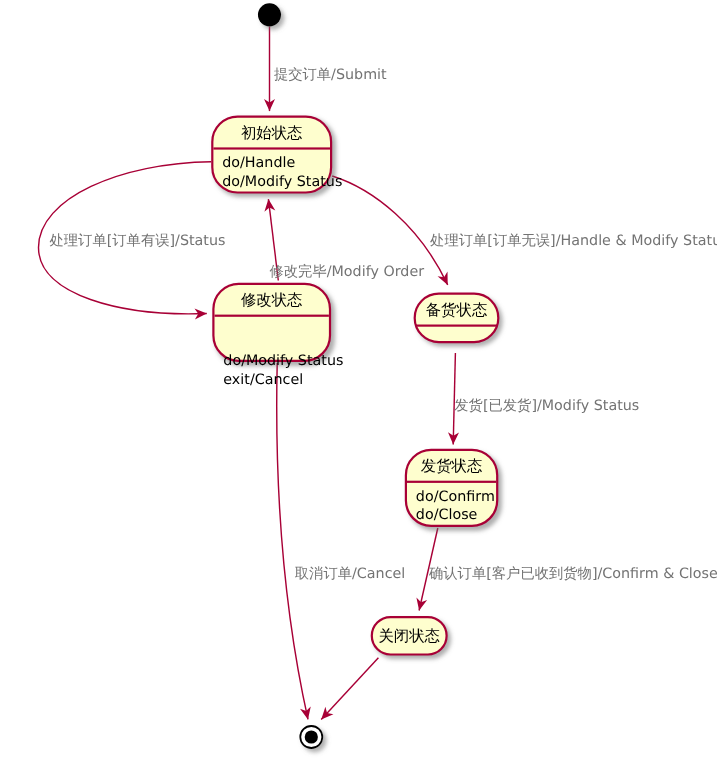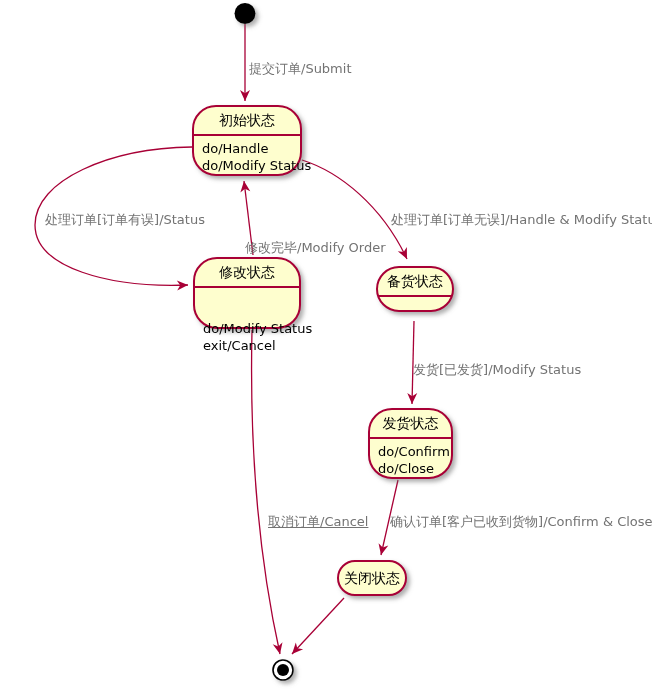--- a/index.html
+++ b/index.html
@@ -105,16 +105,16 @@
 
   <div class="state" style="left:337px;top:560px;width:70px;height:36px;">
     <div class="state-title" style="flex:1;">关闭状态</div>
   </div>
 
   <div class="edge-label" style="left:249px;top:61px;">提交订单/Submit</div>
   <div class="edge-label" style="left:45px;top:212px;">处理订单[订单有误]/Status</div>
   <div class="edge-label" style="left:245px;top:212px;margin-top:28px;">修改完毕/Modify Order</div>
   <div class="edge-label" style="left:391px;top:212px;">处理订单[订单无误]/Handle &amp; Modify Status</div>
   <div class="edge-label" style="left:413px;top:362px;">发货[已发货]/Modify Status</div>
-  <div class="edge-label" style="left:268px;top:514px;text-decoration:underline;">取消订单/Cancel</div>
+  <div class="edge-label" style="left:268px;top:514px;">取消订单/Cancel</div>
   <div class="edge-label" style="left:390px;top:514px;">确认订单[客户已收到货物]/Confirm &amp; Close</div>
 
 </div>
 
 </body></html>

